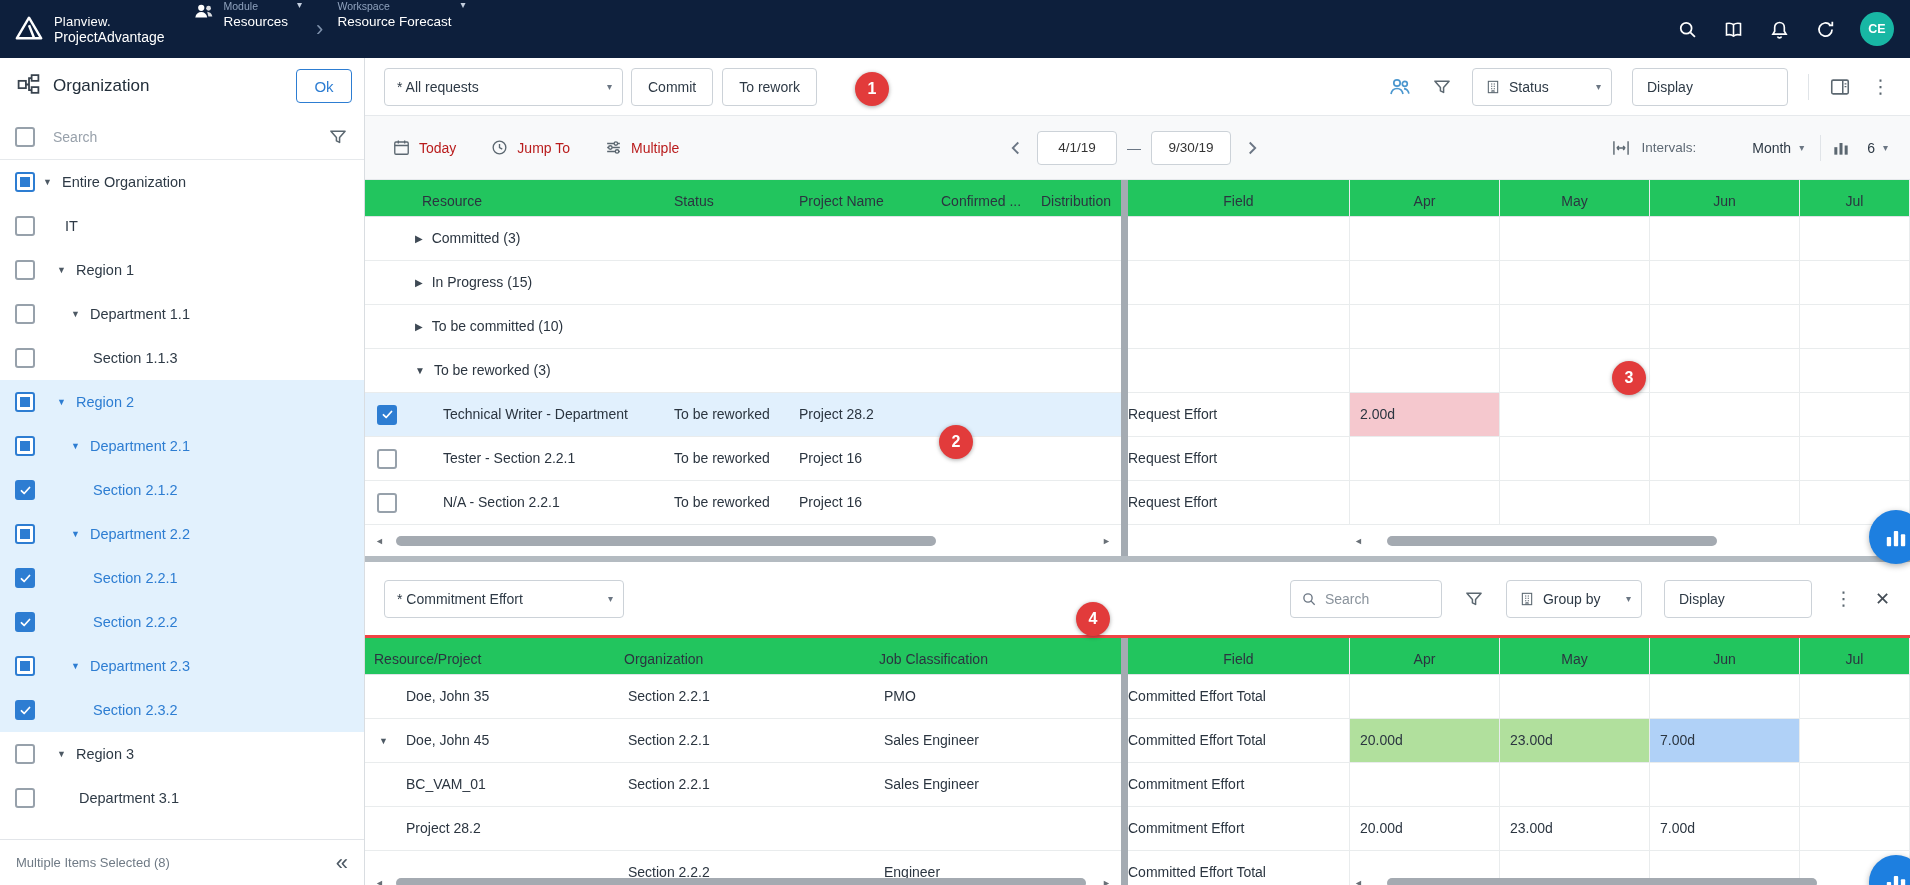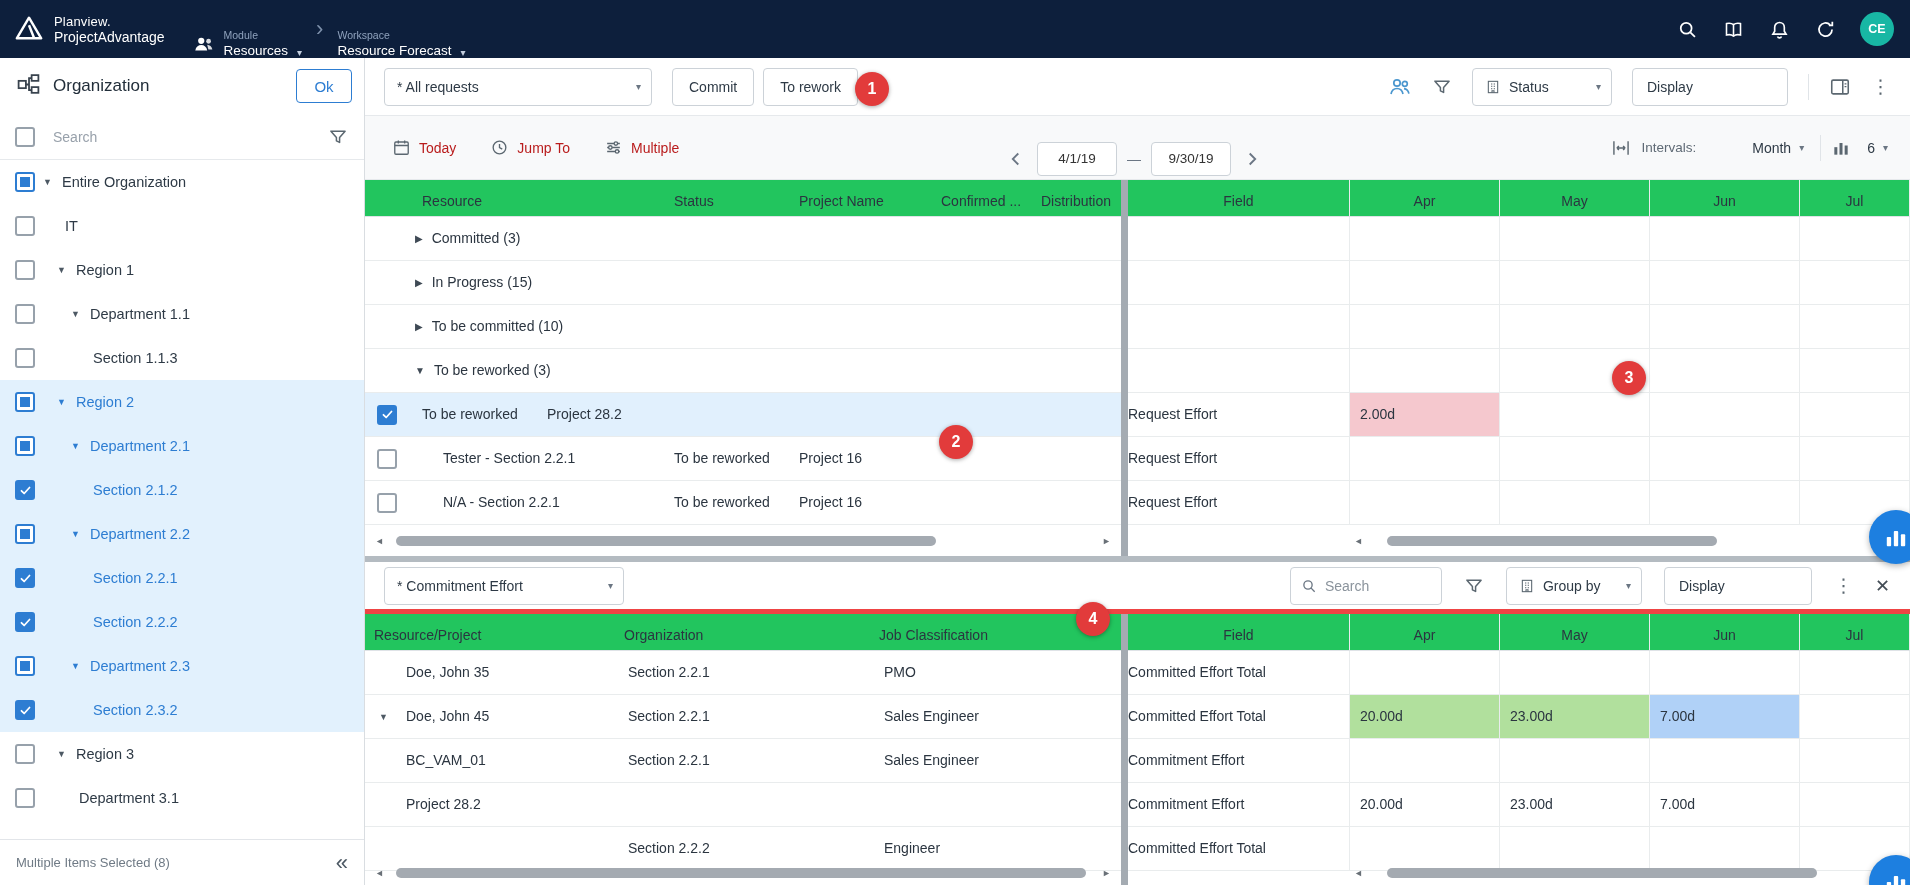--- a/index.html
+++ b/index.html
@@ -6,21 +6,21 @@
 *{margin:0;padding:0;box-sizing:border-box}
 body{font-family:"Liberation Sans",sans-serif;background:#dfe2e6}
 .screen{position:relative;width:1910px;height:885px;background:#fff;overflow:hidden;font-size:14px;color:#2b3540;
  --accent:#2d7dd2;--badge:#e23b3b;--topbar:#0d1f3c;--teal:#18b7a4;--fab:#1d7fe0}
 
 
 .topbar{position:absolute;left:0;top:0;width:100%;height:58px;background:var(--topbar);display:flex;align-items:center;color:#fff;z-index:20}
 .brand{display:flex;align-items:center;gap:10px;padding:0 16px 0 14px}
 .brand-l1{font-size:13px;font-weight:400;letter-spacing:.2px;line-height:15px}
 .brand-l2{font-size:14px;line-height:16px}
-.tb-item{display:flex;align-items:flex-end;gap:9px;padding:0 12px;height:100%;cursor:pointer}
+.tb-item{display:flex;align-items:flex-start;gap:9px;padding:0 12px;height:100%;cursor:pointer}
 .tb-stack{display:flex;flex-direction:column;justify-content:center}
 .tb-small{font-size:10.5px;color:#8fa2bd;margin-bottom:2px}
 .tb-big{font-size:13.5px;color:#fff}
 .caret{font-size:10px;color:#c3cede;line-height:1}
 .caret.dark{color:#6b7683}
 .crumb{color:#7d90aa;font-size:22px;margin:0 2px;line-height:1}
 .tb-right{margin-left:auto;display:flex;align-items:center;gap:24px;padding-right:16px}
 .tb-icon{width:22px;height:22px;color:#fff;cursor:pointer;display:flex;align-items:center;justify-content:center}
 .avatar{width:34px;height:34px;border-radius:50%;background:var(--teal);display:flex;align-items:center;justify-content:center;font-size:12.5px;font-weight:700;cursor:pointer}
 
@@ -55,21 +55,21 @@
 .btn{height:38px;border:1px solid #ccd2d8;border-radius:4px;background:#fff;font-size:14px;color:#2e3a46;padding:0 16px;cursor:pointer;font-family:inherit;white-space:nowrap}
 .icon-btn{color:#5b6770;cursor:pointer;display:flex;align-items:center;justify-content:center}
 .kebab{font-size:19px;color:#5b6770;cursor:pointer;line-height:1}
 .tdivider{width:1px;height:26px;background:#e0e4e8}
 .t1-right{margin-left:auto;display:flex;align-items:center;gap:20px}
 
 
 .timebar{height:64px;background:#f8f9fa;border-bottom:1px solid #e6e9ec;position:relative;display:flex;align-items:center;flex:0 0 auto;padding-left:27px;gap:34px}
 .tb-tool{display:flex;align-items:center;gap:8px;font-size:14px;color:#b91c1c;cursor:pointer}
 .tb-tool svg{color:#5b6770}
-.date-nav{position:absolute;left:640px;top:11px;height:100%;display:flex;align-items:center;gap:10px}
+.date-nav{position:absolute;left:640px;top:0;height:100%;display:flex;align-items:center;gap:10px}
 .date-input{width:80px;height:34px;border:1px solid #ccd2d8;border-radius:4px;text-align:center;font-size:13.5px;color:#333;font-family:inherit;background:#fff;outline:none}
 .nav-arrow{color:#6b7684;cursor:pointer;display:flex}
 .range-dash{color:#6b7684}
 .intervals{position:absolute;right:16px;top:0;height:100%;display:flex;align-items:center;gap:10px}
 .iv-label{font-size:13.5px;color:#5f6a75}
 .iv-select{display:flex;align-items:center;gap:8px;cursor:pointer;font-size:14px;color:#2e3a46;padding:0 6px}
 
 
 .grid{display:flex;flex:0 0 auto;position:relative;background:#fff}
 .grid.upper{height:376px}
@@ -111,21 +111,21 @@
 
 
 .hscroll{position:absolute;height:14px;display:flex;align-items:center;z-index:6}
 .hs-arrow{font-size:9px;color:#697077;width:13px;text-align:center;cursor:pointer;line-height:14px;flex:0 0 auto}
 .hs-track{flex:1;height:14px;position:relative}
 .hs-thumb{position:absolute;top:2px;height:10px;border-radius:5px;background:#a4aab1;cursor:grab}
 
 
 .hsplit{height:6px;background:#b4bbc1;flex:0 0 auto;cursor:row-resize}
 .lower{flex:1;display:flex;flex-direction:column;position:relative;background:#fff}
-.toolbar3{height:52px;display:flex;align-items:center;padding:0 20px 0 19px;border-bottom:5px solid #ef4444;flex:0 0 auto;background:#fff}
+.toolbar3{height:76px;display:flex;align-items:center;padding:0 20px 0 19px;border-bottom:3px solid #ef4444;flex:0 0 auto;background:#fff}
 .t3-right{margin-left:auto;display:flex;align-items:center;gap:22px}
 .search-box{width:152px;height:38px;border:1px solid #ccd2d8;border-radius:4px;display:flex;align-items:center;padding:0 10px;gap:8px;background:#fff}
 .search-box input{border:none;outline:none;width:100%;font-size:14px;font-family:inherit;color:#333;background:transparent}
 .search-box input::placeholder{color:#8a939c}
 .search-box svg{color:#6b7683;flex:0 0 auto}
 .close-x{font-size:18px;color:#444d56;cursor:pointer;line-height:1}
 .grid.lowerg{flex:1}
 
 
 .badge{position:absolute;width:34px;height:34px;border-radius:50%;background:var(--badge);color:#fff;font-size:16px;font-weight:700;display:flex;align-items:center;justify-content:center;z-index:30;box-shadow:0 1px 4px rgba(0,0,0,.35)}
@@ -349,21 +349,21 @@
       </div>
     <div class="sb-footer">
       <span class="sb-footer-text">Multiple Items Selected (8)</span>
       <span class="collapse-icon">«</span>
     </div>
   </aside>
 
   <div class="main">
 
     <div class="toolbar1">
-      <div class="sel-box" style="width:268px;margin-right:20px">
+      <div class="sel-box" style="width:239px;margin-right:8px">
         <span class="sel-text">* All requests</span>
         <span class="sel-caret">▾</span>
       </div>
       <button class="btn" style="margin-right:9px">Commit</button>
       <button class="btn">To rework</button>
       <div class="t1-right">
         <span class="icon-btn" style="color:#4b97cf">
           <svg viewBox="0 0 24 24" width="24" height="24" fill="none" stroke="currentColor" stroke-width="1.7">
               <circle cx="9" cy="8" r="3.2"></circle>
               <path d="M3 19c.7-3.6 3-5.5 6-5.5s5.3 1.9 6 5.5"></path>
@@ -492,20 +492,21 @@
               <span class="glabel">To be reworked (3)</span>
             </div>
             <div class="grow rowsel">
               <div class="gcell w-check ccell">
                 <span class="cb checked">
                   <svg viewBox="0 0 24 24" width="13" height="13">
                     <path d="M4.5 12.5l5 5 10-11" fill="none" stroke="#fff" stroke-width="3.2" stroke-linecap="round" stroke-linejoin="round"></path>
                   </svg>
                 </span>
               </div>
+              <div class="gcell w-res cres">Technical Writer - Department</div>
               <div class="gcell w-status cpad">To be reworked</div>
               <div class="gcell w-proj cpad">Project 28.2</div>
               <div class="gcell w-conf"></div>
               <div class="gcell w-dist"></div>
             </div>
             <div class="grow">
               <div class="gcell w-check ccell">
                 <span class="cb none"></span>
               </div>
               <div class="gcell w-res cres">Tester - Section 2.2.1</div>

